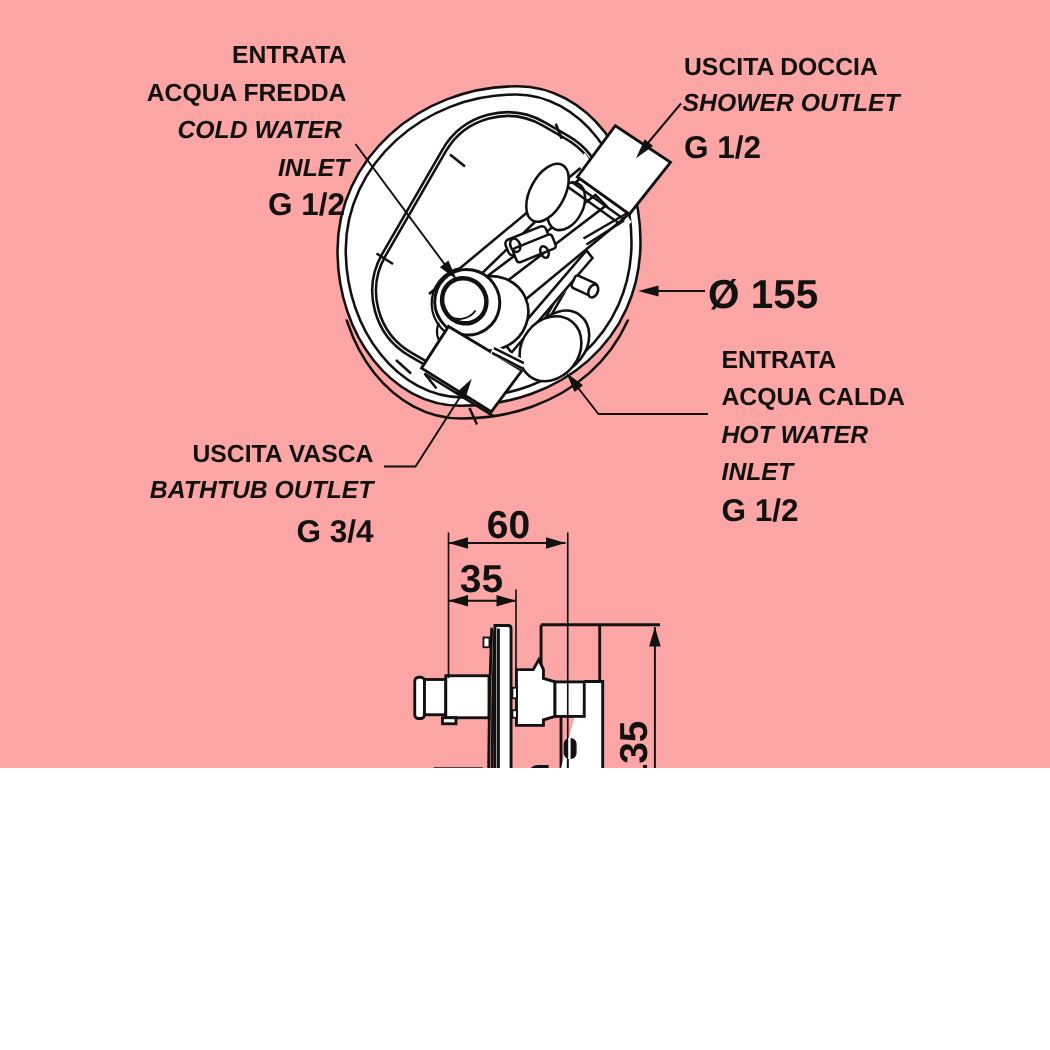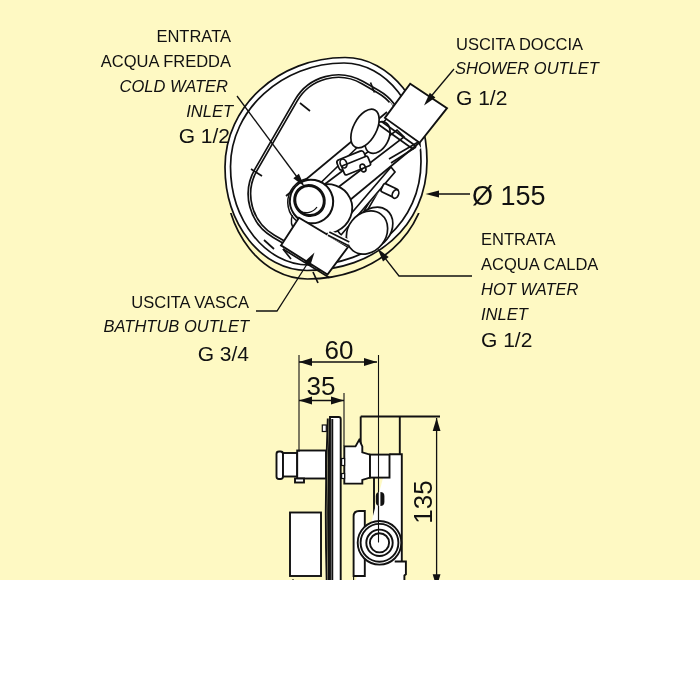--- a/index.html
+++ b/index.html
@@ -1,16 +1,16 @@
 <!DOCTYPE html>
 <html><head>
 <meta charset="utf-8">
 <style>
 html,body{margin:0;padding:0;background:#fff;}
-#page{width:700px;height:580px;position:relative;background:#fef9c3;overflow:hidden;}
+#page{width:700px;height:512px;position:relative;background:#fca5a5;overflow:hidden;font-weight:bold;}
 svg{position:absolute;top:0;left:0;}
 text{font-family:"Liberation Sans",sans-serif;fill:#111;}
 .lbl{font-size:16.5px;}
 .it{font-style:italic;}
 .g{font-size:21px;}
 .dim{font-size:26px;}
 </style>
 </head>
 <body>
 <div id="page">

